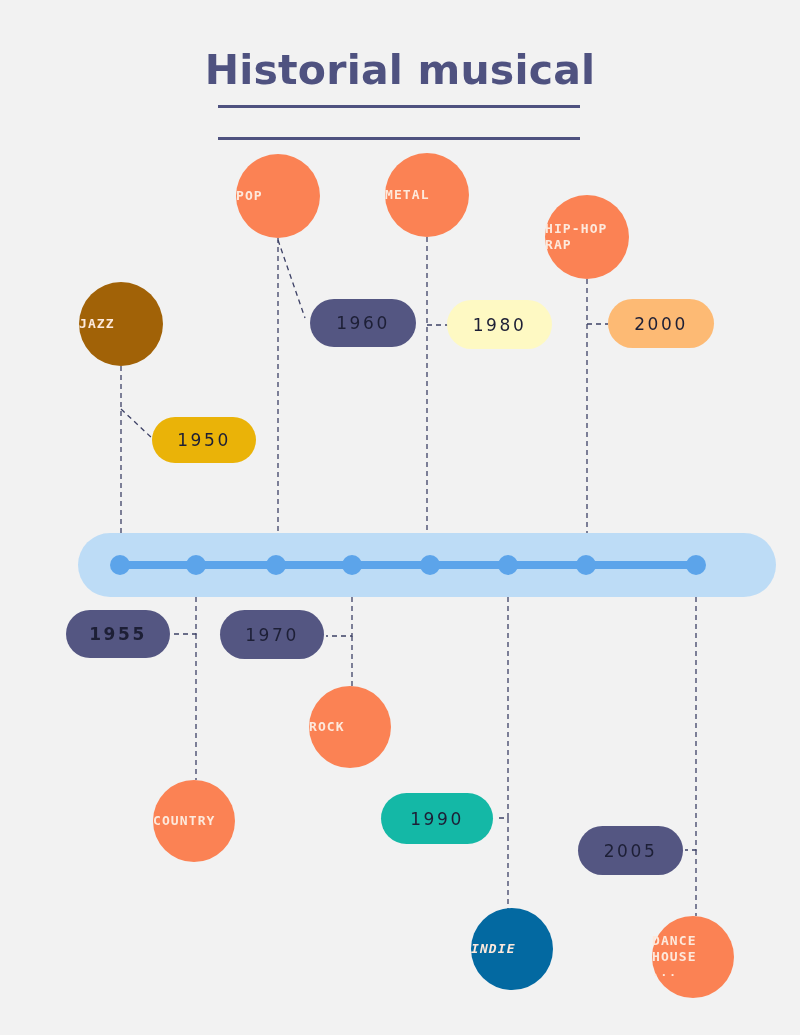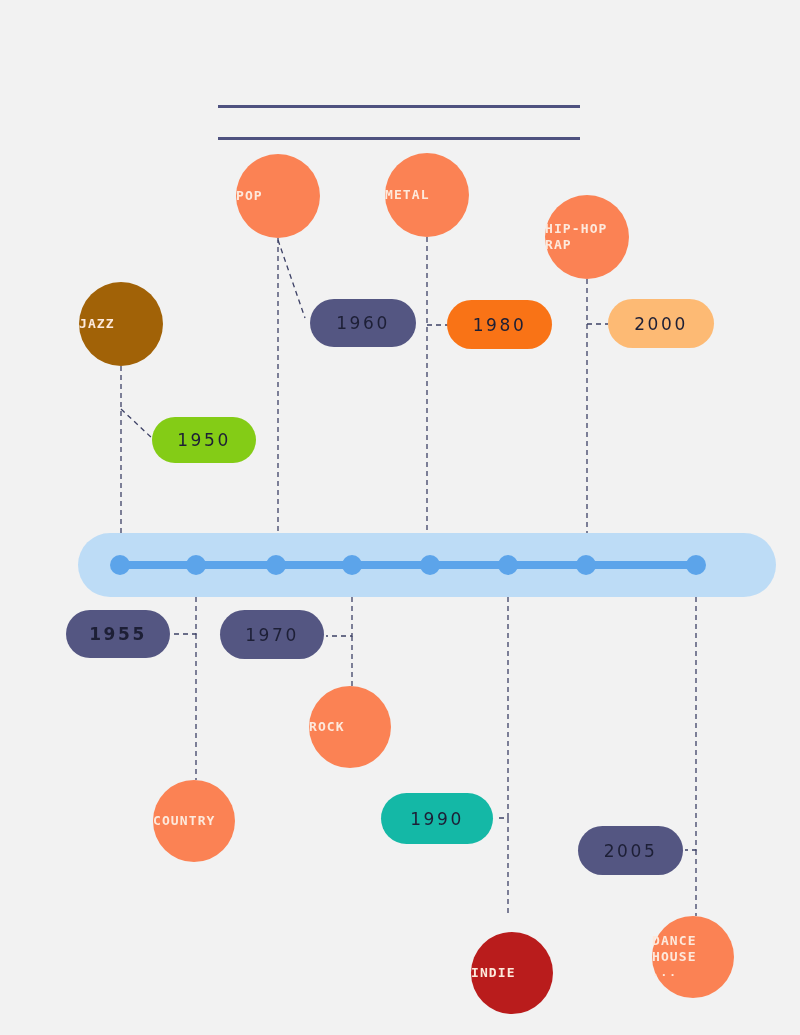--- a/index.html
+++ b/index.html
@@ -137,20 +137,21 @@
       <polyline points="196,570 196,634 172,634" fill="none" stroke="#3d4166" stroke-width="1.3" stroke-dasharray="5,4"></polyline>
       <polyline points="196,634 196,780" fill="none" stroke="#3d4166" stroke-width="1.3" stroke-dasharray="5,4"></polyline>
       <polyline points="352,570 352,636 326,636" fill="none" stroke="#3d4166" stroke-width="1.3" stroke-dasharray="5,4"></polyline>
       <polyline points="352,636 352,728" fill="none" stroke="#3d4166" stroke-width="1.3" stroke-dasharray="5,4"></polyline>
       <polyline points="508,570 508,818 495,818" fill="none" stroke="#3d4166" stroke-width="1.3" stroke-dasharray="5,4"></polyline>
       <polyline points="508,818 508,916" fill="none" stroke="#3d4166" stroke-width="1.3" stroke-dasharray="5,4"></polyline>
       <polyline points="696,570 696,850 685,850" fill="none" stroke="#3d4166" stroke-width="1.3" stroke-dasharray="5,4"></polyline>
       <polyline points="696,850 696,916" fill="none" stroke="#3d4166" stroke-width="1.3" stroke-dasharray="5,4"></polyline>
     </svg>
 
+  <div class="title">Historial musical</div>
   <div class="rule r1"></div>
   <div class="rule r2"></div>
 
   <div class="track-bg"></div>
   <div class="track-line"></div>
   <div id="dots">
       <div class="track-dot" style="left: 120px;"></div>
       <div class="track-dot" style="left: 196px;"></div>
       <div class="track-dot" style="left: 276px;"></div>
       <div class="track-dot" style="left: 352px;"></div>
@@ -173,33 +174,33 @@
       <div class="genre" style="left: 545px; top: 195px; width: 84px; height: 84px; background: rgb(251, 130, 84);">
         <span class="ln">HIP-HOP</span>
         <span class="ln">RAP</span>
       </div>
       <div class="genre" style="left: 153px; top: 780px; width: 82px; height: 82px; background: rgb(251, 130, 84);">
         <span class="ln">COUNTRY</span>
       </div>
       <div class="genre" style="left: 309px; top: 686px; width: 82px; height: 82px; background: rgb(251, 130, 84);">
         <span class="ln">ROCK</span>
       </div>
-      <div class="genre" style="left: 471px; top: 932px; width: 82px; height: 82px; background: #b91c1c;">
+      <div class="genre" style="left: 471px; top: 908px; width: 82px; height: 82px; background: #0369a1; font-style: italic;">
         <span class="ln">INDIE</span>
       </div>
       <div class="genre" style="left: 652px; top: 916px; width: 82px; height: 82px; background: rgb(251, 130, 84);">
         <span class="ln">DANCE</span>
         <span class="ln">HOUSE</span>
         <span class="dots">...</span>
       </div>
     </div>
   <div id="years">
-      <div class="year" style="left: 152px; top: 417px; width: 104px; height: 46px; background: #84cc16;">1950</div>
+      <div class="year" style="left: 152px; top: 417px; width: 104px; height: 46px; background: #eab308;">1950</div>
       <div class="year" style="left: 66px; top: 610px; width: 104px; height: 48px; background: rgb(84, 86, 130); font-weight: bold;">1955</div>
       <div class="year" style="left: 310px; top: 299px; width: 106px; height: 48px; background: rgb(84, 86, 130);">1960</div>
       <div class="year" style="left: 220px; top: 610px; width: 104px; height: 49px; background: rgb(84, 86, 130);">1970</div>
-      <div class="year" style="left: 447px; top: 300px; width: 105px; height: 49px; background: #f97316;">1980</div>
+      <div class="year" style="left: 447px; top: 300px; width: 105px; height: 49px; background: #fef9c3;">1980</div>
       <div class="year" style="left: 381px; top: 793px; width: 112px; height: 51px; background: #14b8a6;">1990</div>
       <div class="year" style="left: 608px; top: 299px; width: 106px; height: 49px; background: #fdba74;">2000</div>
       <div class="year" style="left: 578px; top: 826px; width: 105px; height: 49px; background: rgb(84, 86, 130);">2005</div>
     </div>
 
 </div>
 
 </body></html>

